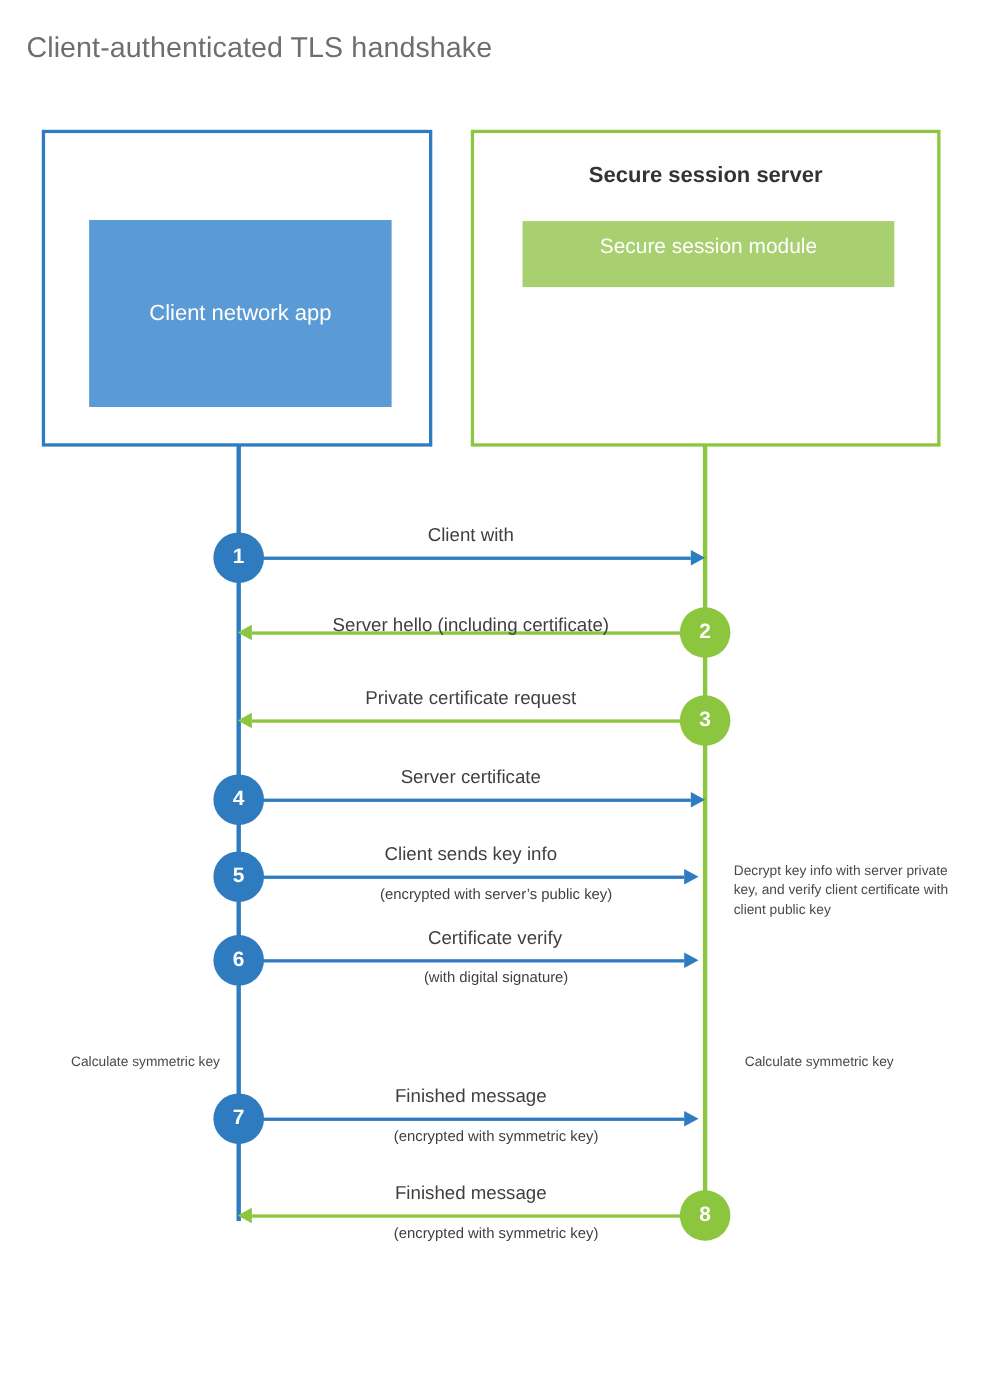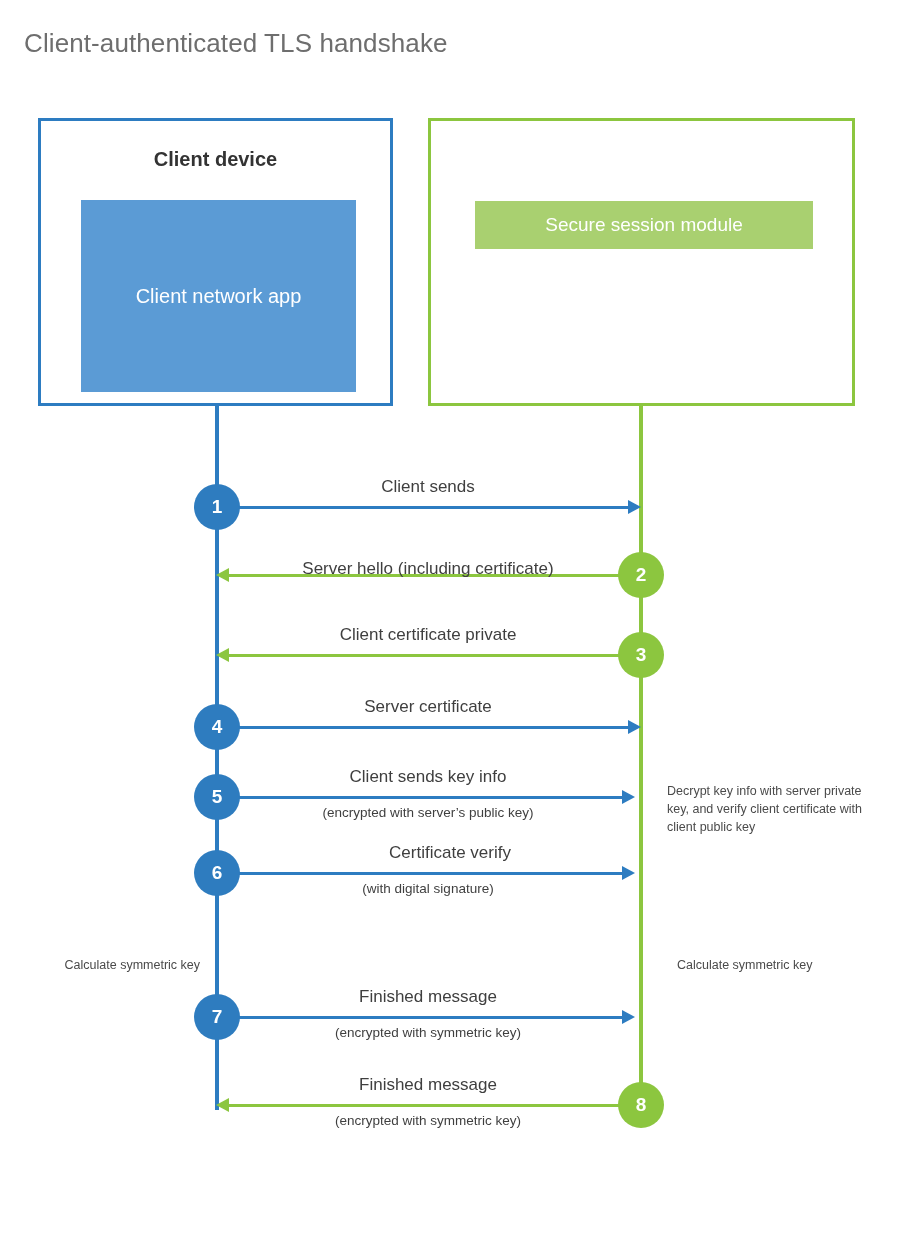--- a/index.html
+++ b/index.html
@@ -53,21 +53,21 @@
     font-weight: bold;
     color: #333333;
     margin-top: 27px;
   }
 
   .client-app-block {
     position: absolute;
     left: 40px;
     top: 79px;
     width: 275px;
-    height: 192px;
+    height: 170px;
     background: #5b9bd5;
     color: #ffffff;
     font-size: 20px;
     font-weight: 300;
     display: flex;
     align-items: center;
     justify-content: center;
     text-align: center;
     line-height: 1.35;
   }
@@ -76,21 +76,21 @@
     position: absolute;
     left: 44px;
     top: 80px;
     width: 338px;
   }
   .server-bar {
     background: #a9d070;
     color: #ffffff;
     font-size: 19px;
     font-weight: 300;
-    height: 48px;
+    height: 60px;
     line-height: 48px;
     text-align: center;
     margin-bottom: 12px;
   }
 
   
   .lifeline {
     position: absolute;
     width: 4px;
   }
@@ -161,20 +161,21 @@
   }
   .msg-sublabel {
     position: absolute;
     text-align: left;
     font-size: 13.5px;
     font-weight: 300;
     color: #3f3f3f;
     white-space: nowrap;
     transform: translateX(-50%);
     top: 8px;
+    margin-left: 23px;
   }
 
   
   .side-note {
     position: absolute;
     font-size: 12.5px;
     font-weight: 300;
     color: #4a4a4a;
     line-height: 1.45;
     margin-top: 20px;
@@ -197,51 +198,51 @@
     width: 200px;
     text-align: left;
   }
 </style>
 </head>
 <body>
 
 <div class="page-title">Client-authenticated TLS handshake</div>
 
 <div class="party-box client">
-  <div class="party-title">Client device</div>
   <div class="client-app-block">Client network app</div>
 </div>
 
 <div class="party-box server">
+  <div class="party-title">Secure session server</div>
   <div class="server-stack">
     <div class="server-bar">Secure session module</div>
   </div>
 </div>
 
 <div class="lifeline client-line"></div>
 <div class="lifeline server-line"></div>
 
 <div class="msg" style="top:507px">
   <div class="arrow-line blue" style="left:217px; width:411px;"></div>
   <div class="arrow-head right blue" style="left:628px;"></div>
-  <div class="msg-label" style="left:428px;">Client sends</div>
+  <div class="msg-label" style="left:428px;">Client with</div>
   <div class="step-badge blue" style="left:194px;">1</div>
 </div>
 
 <div class="msg" style="top:575px">
   <div class="arrow-line green" style="left:229px; width:412px;"></div>
   <div class="arrow-head left green" style="left:216px;"></div>
   <div class="msg-label" style="left:428px;margin-top:14px;">Server hello (including certificate)</div>
   <div class="step-badge green" style="left:618px;">2</div>
 </div>
 
 <div class="msg" style="top:655px">
   <div class="arrow-line green" style="left:229px; width:412px;"></div>
   <div class="arrow-head left green" style="left:216px;"></div>
-  <div class="msg-label" style="left:428px;">Client certificate private</div>
+  <div class="msg-label" style="left:428px;">Private certificate request</div>
   <div class="step-badge green" style="left:618px;">3</div>
 </div>
 
 <div class="msg" style="top:727px">
   <div class="arrow-line blue" style="left:217px; width:411px;"></div>
   <div class="arrow-head right blue" style="left:628px;"></div>
   <div class="msg-label" style="left:428px;">Server certificate</div>
   <div class="step-badge blue" style="left:194px;">4</div>
 </div>
 

